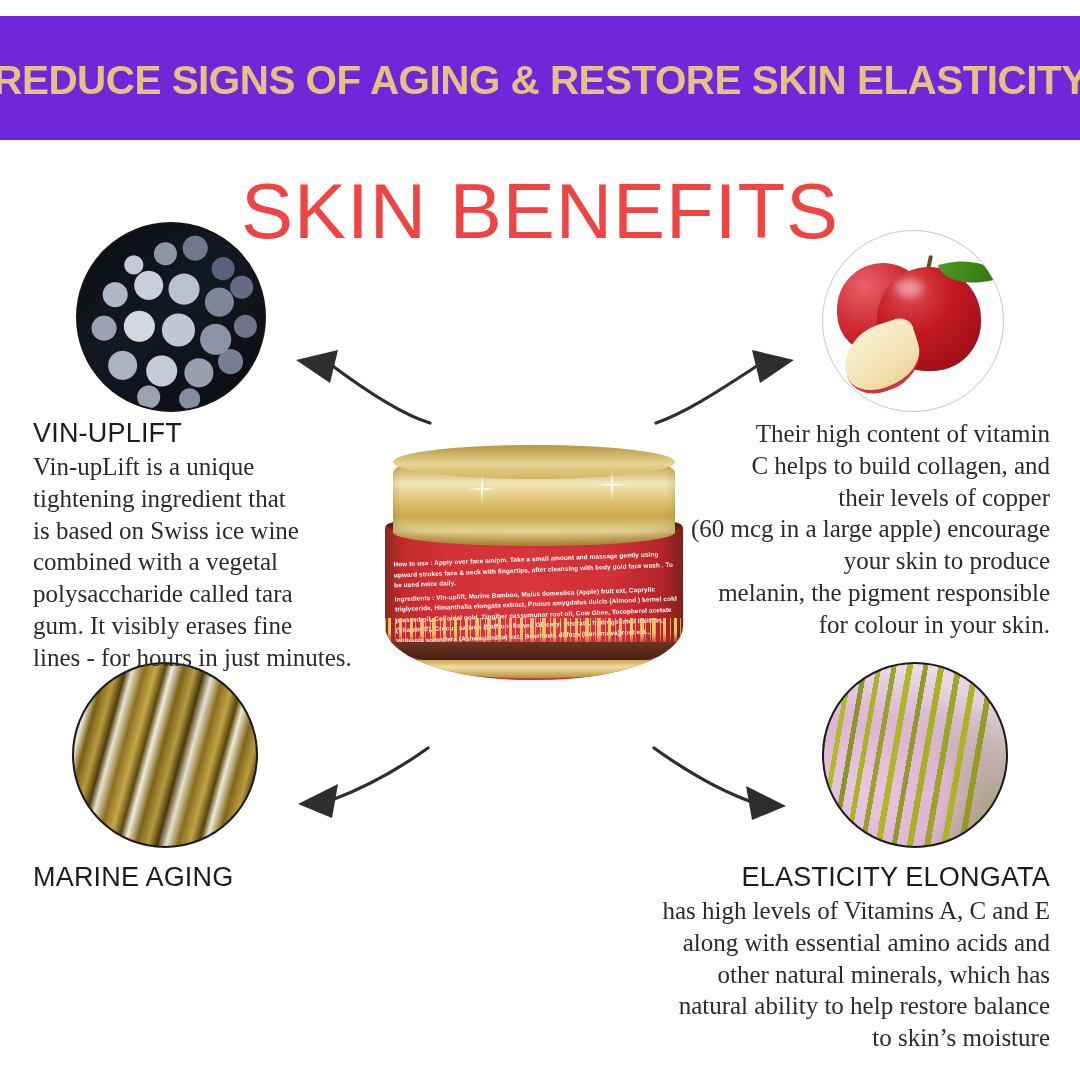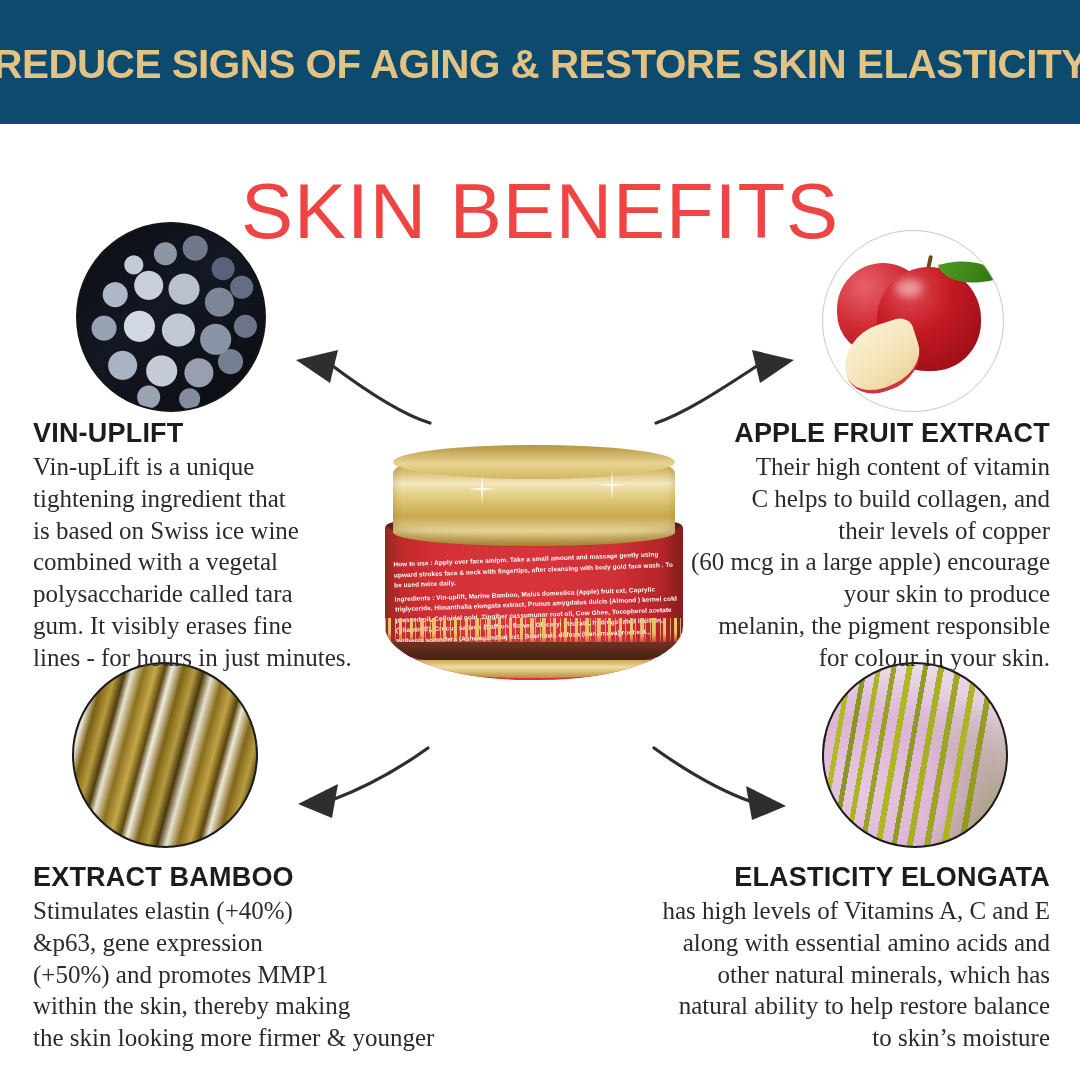--- a/index.html
+++ b/index.html
@@ -11,24 +11,24 @@
     width: 1080px;
     height: 1080px;
     overflow: hidden;
     font-family: "Liberation Sans", sans-serif;
     position: relative;
   }
 
   
   .header-banner {
     position: absolute;
-    left: 0; top: 0;
+    left: 0; top: 16px;
     width: 1080px;
     height: 124px;
-    background: #0c4a6e;
+    background: #6d28d9;
     display: flex;
     align-items: center;
     justify-content: center;
     overflow: hidden;
   }
   .header-title {
     font-family: "Liberation Sans", sans-serif;
     font-weight: bold;
     font-size: 41px;
     letter-spacing: -0.5px;
@@ -178,21 +178,21 @@
   
   .arrow-svg { position: absolute; }
   .arrow-tl { left: 290px; top: 338px; }
   .arrow-tr { left: 618px; top: 338px; }
   .arrow-bl { left: 282px; top: 738px; }
   .arrow-br { left: 618px; top: 738px; }
 
   
   .block { position: absolute; }
   .block-heading {
-    font-weight: bold;
+    font-weight: normal;
     font-size: 27px;
     color: #1c1c1c;
     line-height: 1.12;
     margin-bottom: 3px;
     letter-spacing: 0.2px;
   }
   .block-body {
     font-size: 25px;
     color: #2b2b2b;
     line-height: 1.27;
@@ -347,37 +347,31 @@
   <div class="block-body">Vin-upLift is a unique
 tightening ingredient that
 is based on Swiss ice wine
 combined with a vegetal
 polysaccharide called tara
 gum. It visibly erases fine
 lines - for hours in just minutes.</div>
 </div>
 
 <div class="block block-apple">
-  <div class="block-heading">APPLE FRUIT EXTRACT</div>
   <div class="block-body">Their high content of vitamin
 C helps to build collagen, and
 their levels of copper
 (60 mcg in a large apple) encourage
 your skin to produce
 melanin, the pigment responsible
 for colour in your skin.</div>
 </div>
 
 <div class="block block-bamboo">
-  <div class="block-heading">EXTRACT BAMBOO</div>
-  <div class="block-body">Stimulates elastin (+40%)
-&amp;p63, gene expression
-(+50%) and promotes MMP1
-within the skin, thereby making
-the skin looking more firmer &amp; younger</div>
+  <div class="block-heading">MARINE AGING</div>
 </div>
 
 <div class="block block-himan">
   <div class="block-heading">ELASTICITY ELONGATA</div>
   <div class="block-body">has high levels of Vitamins A, C and E
 along with  essential amino acids and
 other natural minerals, which has
 natural ability to help restore balance
 to skin’s moisture</div>
 </div>

